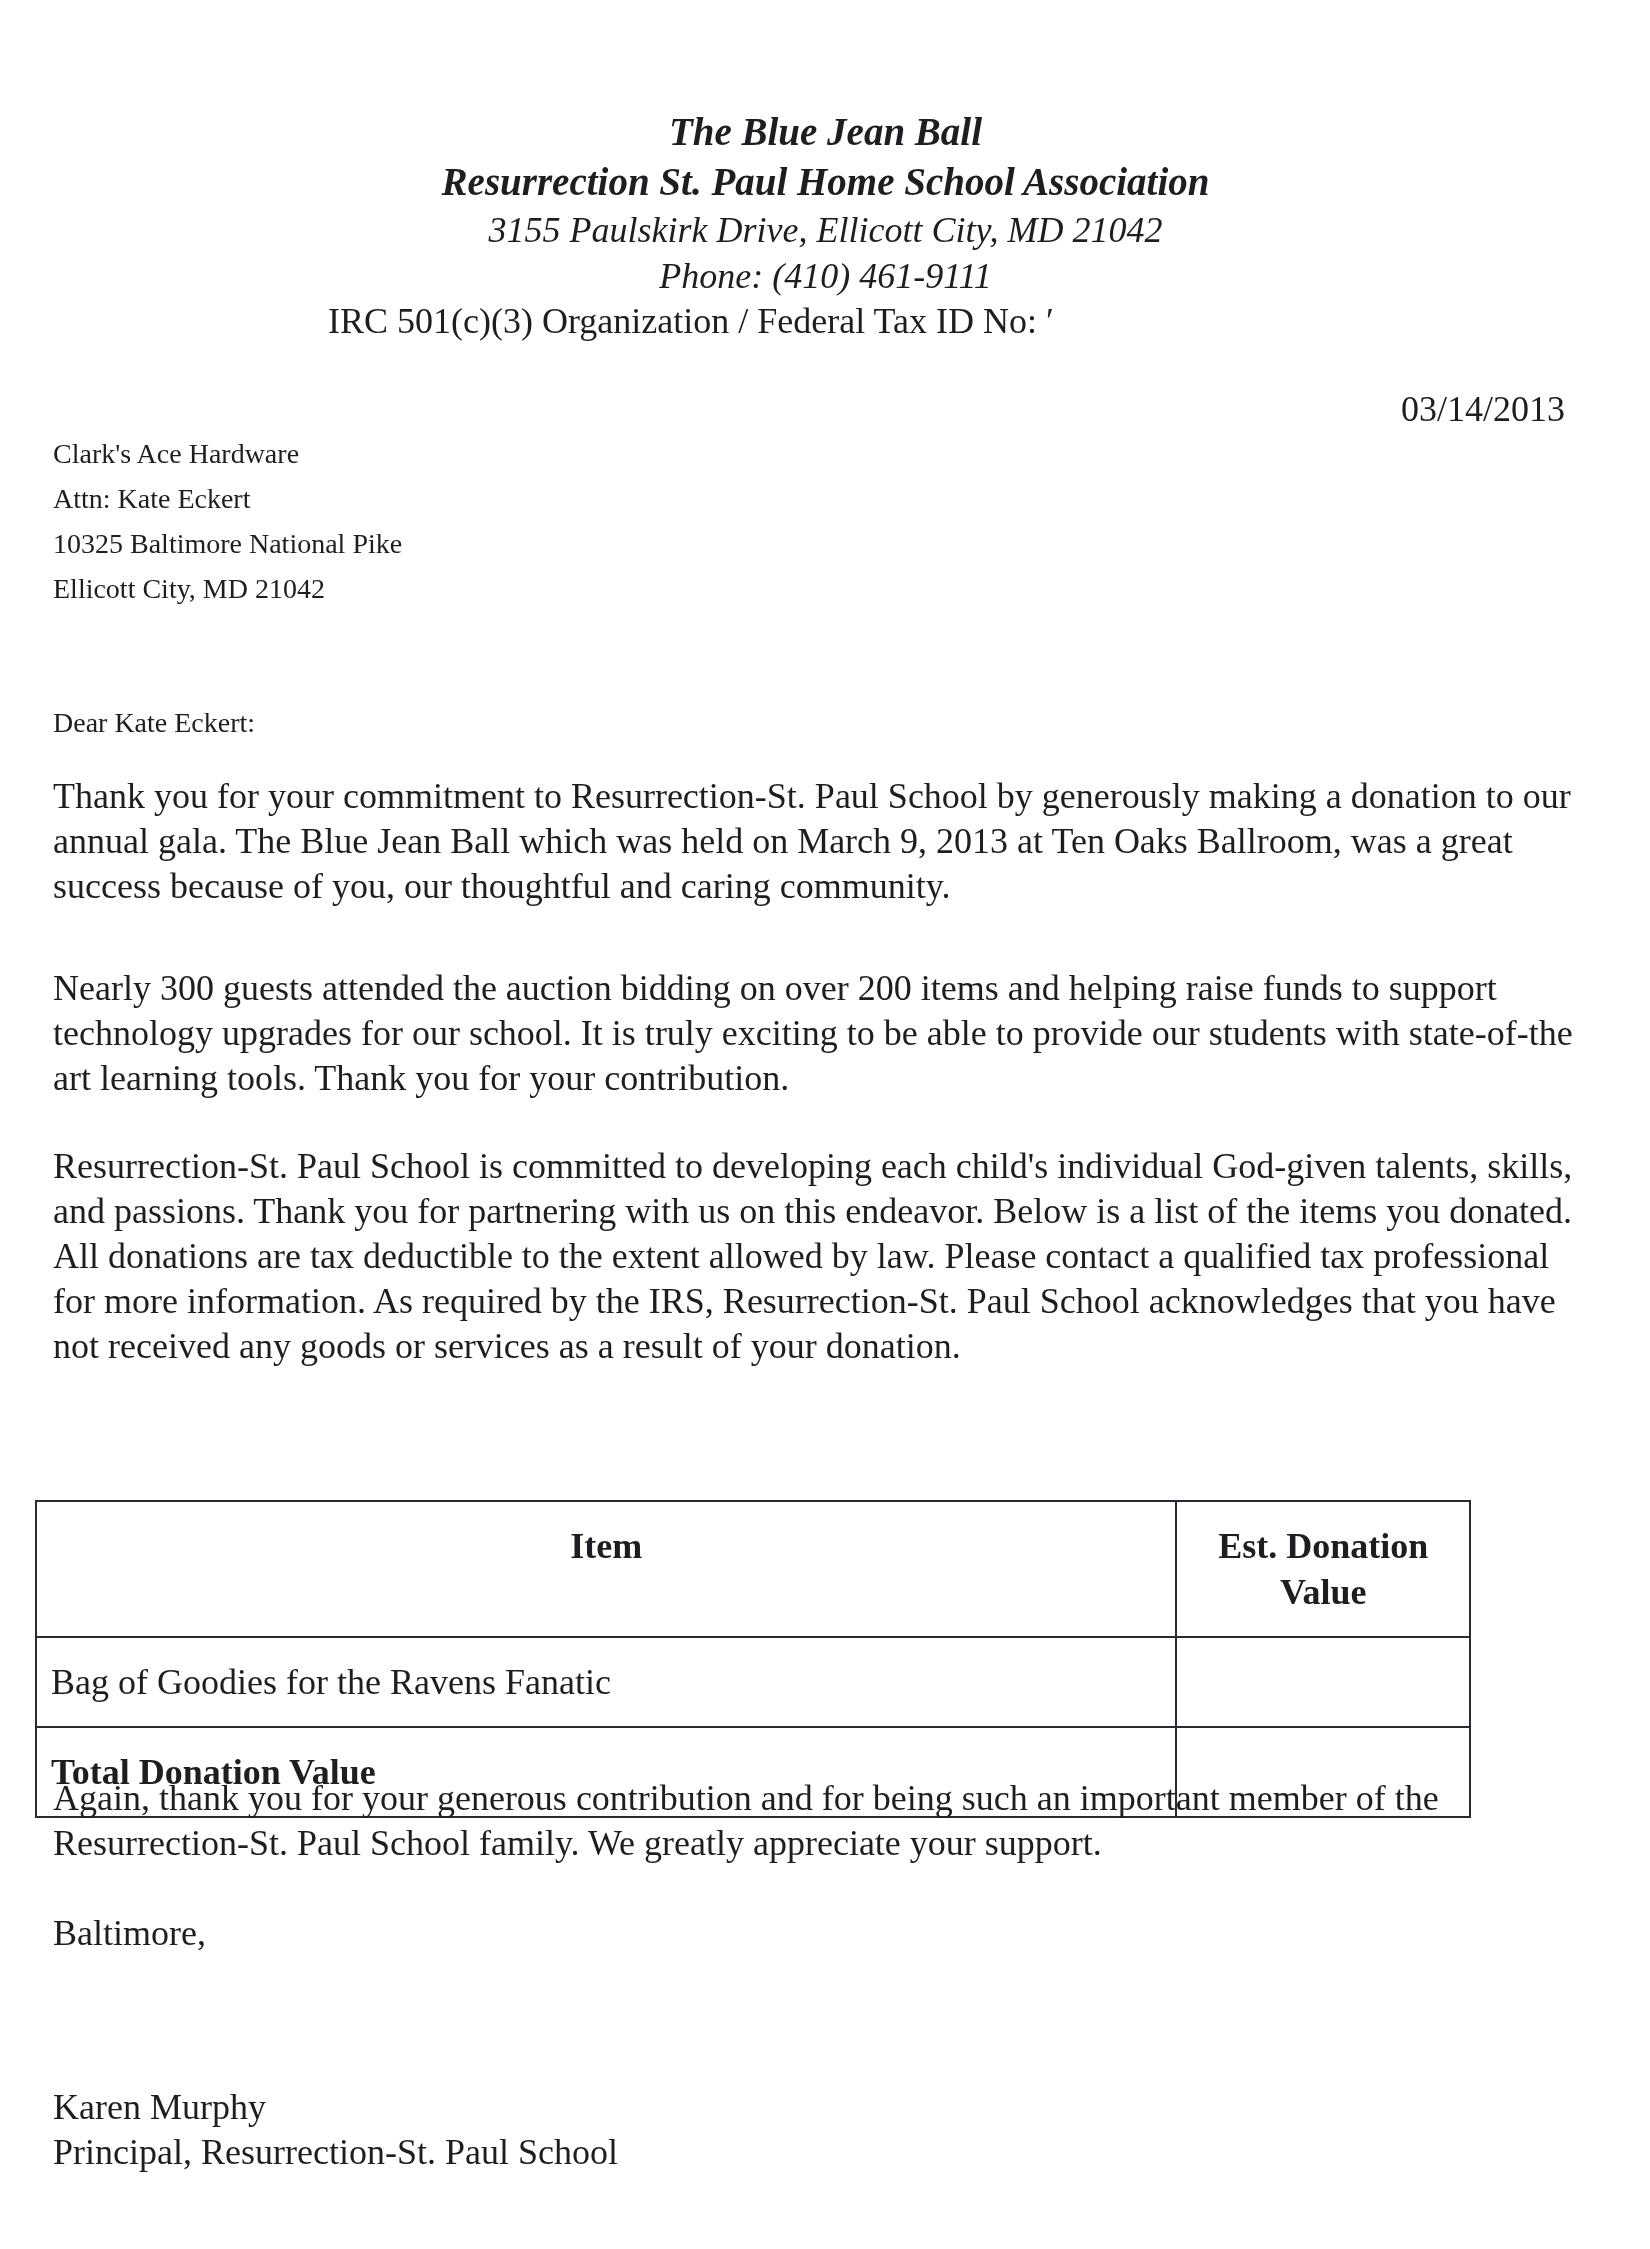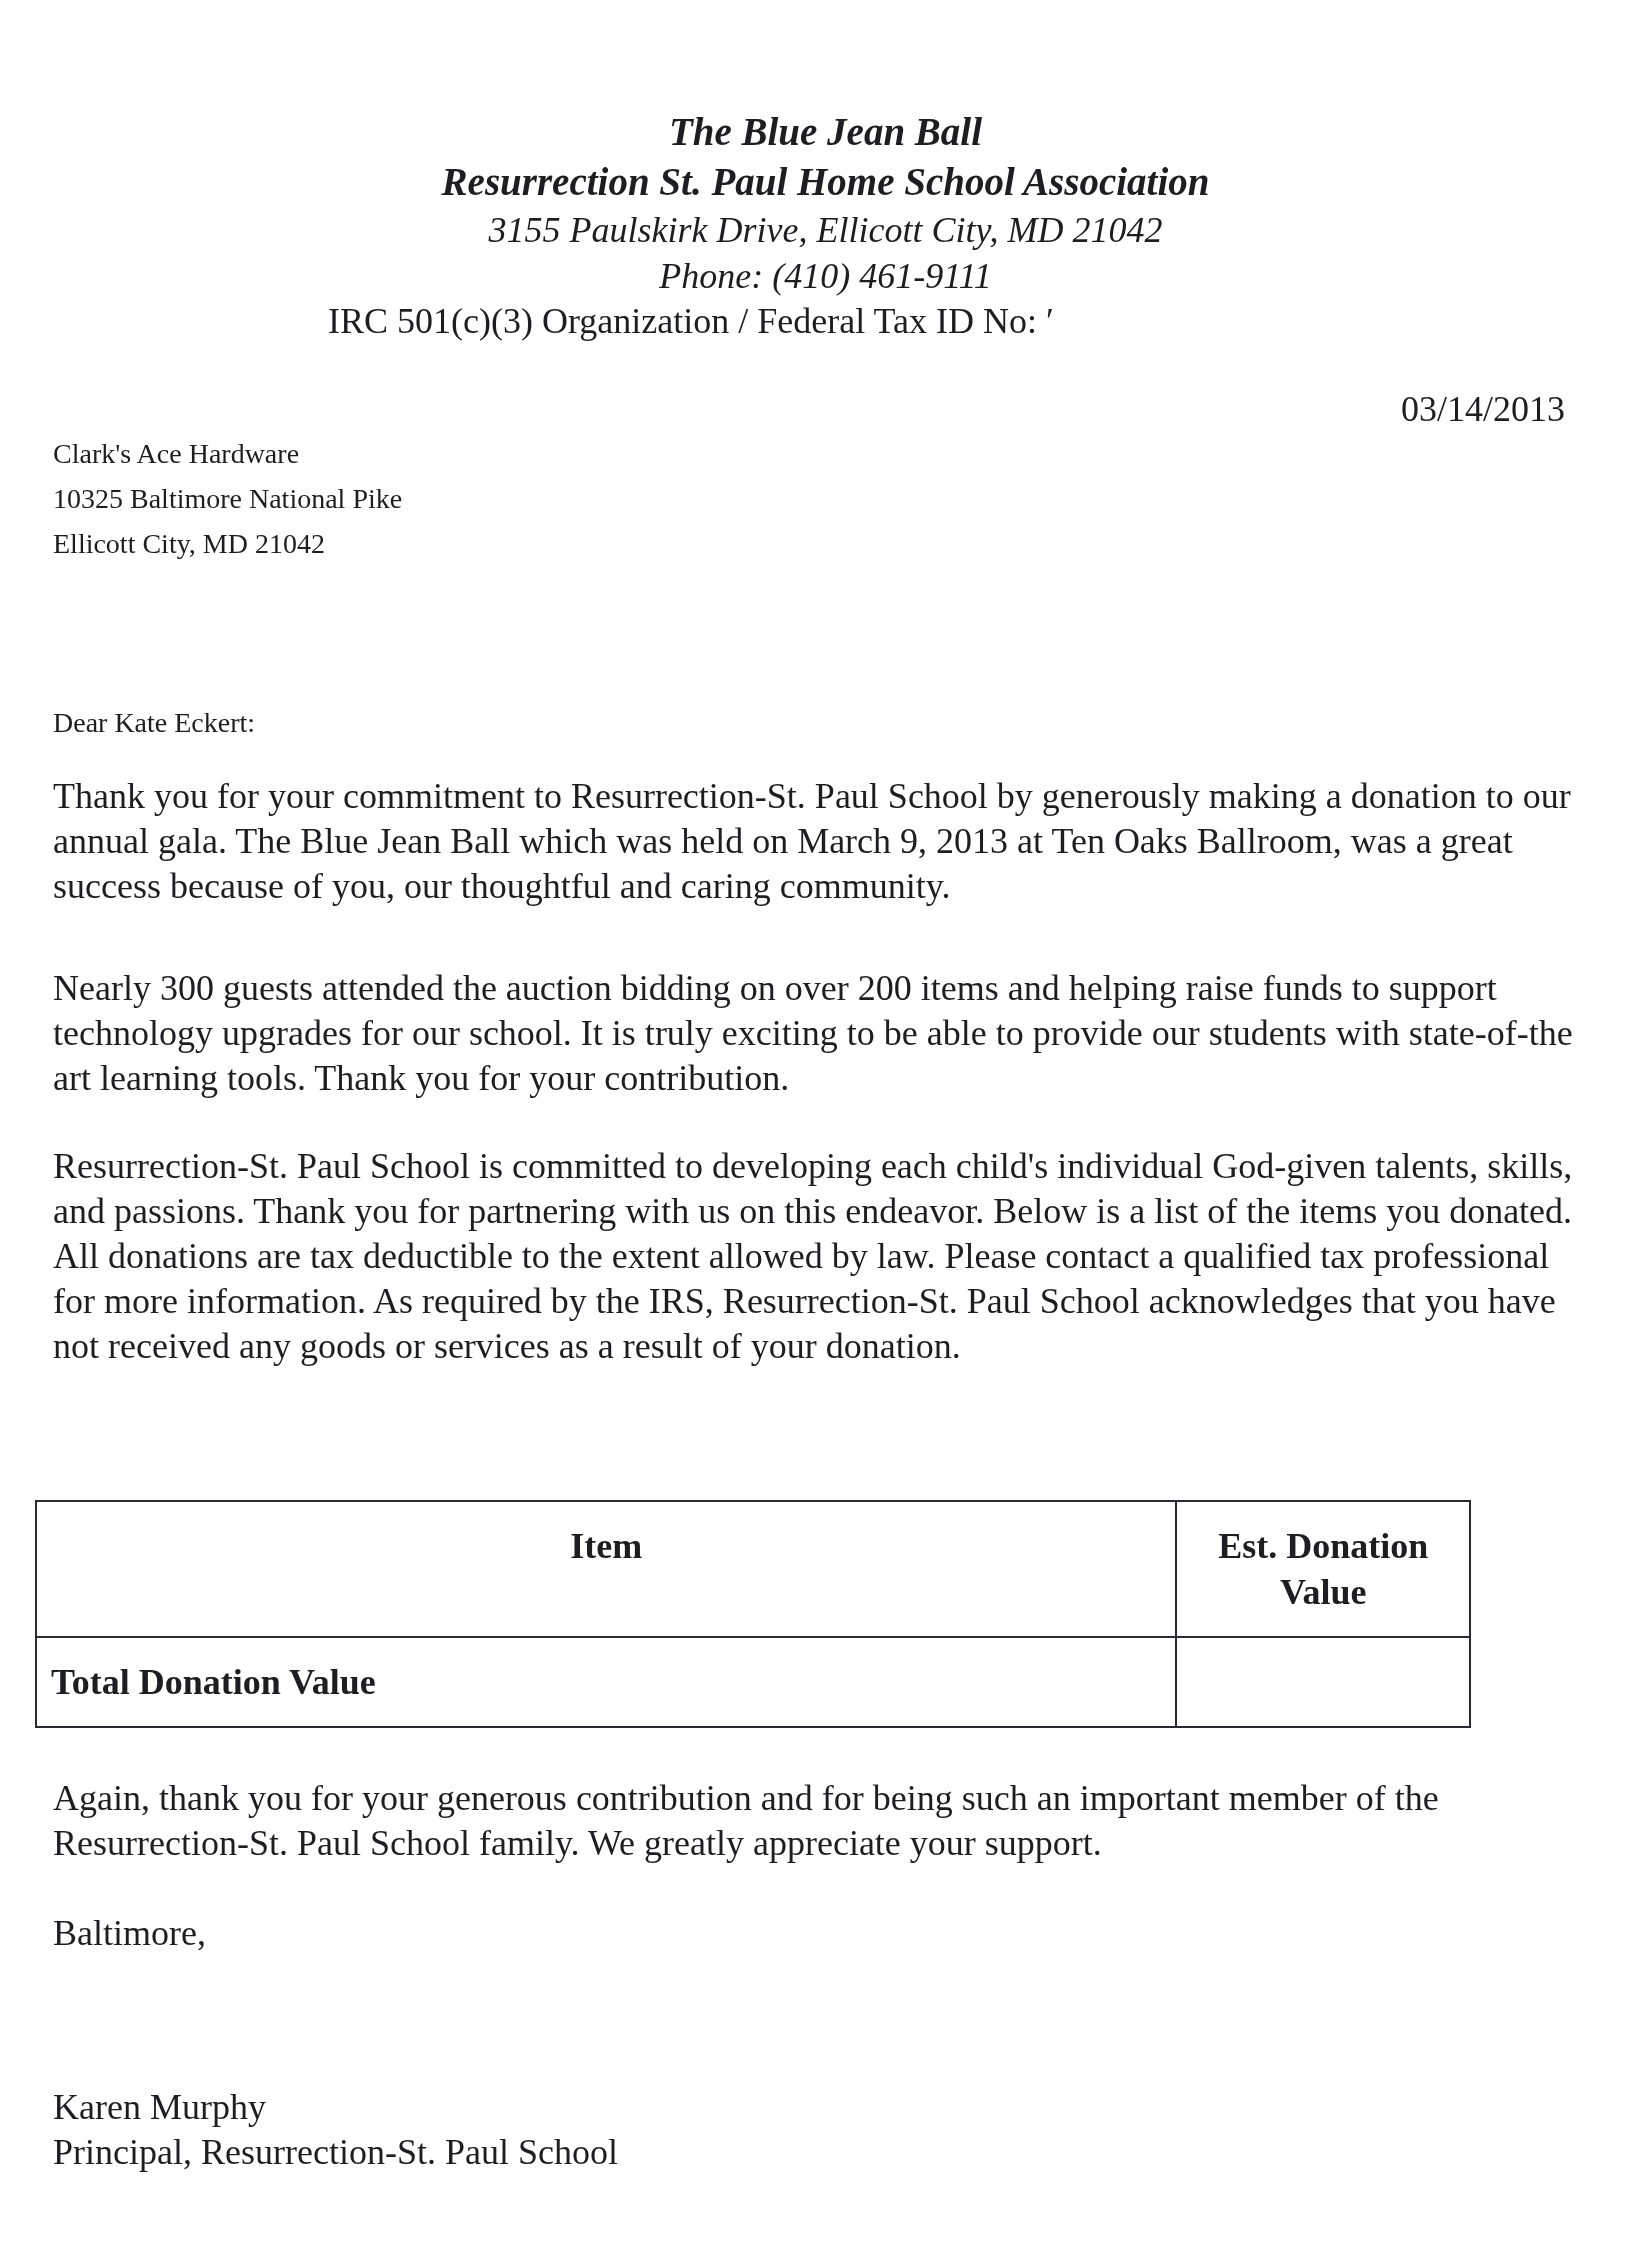--- a/index.html
+++ b/index.html
@@ -51,39 +51,44 @@
 <div class="header h-title">The Blue Jean Ball</div>
 <div class="header h-org">Resurrection St. Paul Home School Association</div>
 <div class="header h-addr">3155 Paulskirk Drive, Ellicott City, MD  21042</div>
 <div class="header h-phone">Phone: (410) 461-9111</div>
 <div class="h-tax">IRC 501(c)(3) Organization / Federal Tax ID No: ′</div>
 
 <div class="date">03/14/2013</div>
 
 <div class="block recipient">
   <div>Clark's Ace Hardware</div>
+  <div>Attn: Kate Eckert</div>
   <div>10325 Baltimore National Pike</div>
   <div>Ellicott City, MD  21042</div>
 </div>
 
 <div class="block salutation">Dear Kate Eckert:</div>
 
 <div class="para p1">Thank you for your commitment to Resurrection-St. Paul School by generously making a donation to our annual gala. The Blue Jean Ball which was held on March 9, 2013 at Ten Oaks Ballroom, was a great success because of you, our thoughtful and caring community.</div>
 <div class="para p2">Nearly 300 guests attended the auction bidding on over 200 items and helping raise funds to support technology upgrades for our school. It is truly exciting to be able to provide our students with state-of-the art learning tools. Thank you for your contribution.</div>
 <div class="para p3">Resurrection-St. Paul School is committed to developing each child's individual God-given talents, skills, and passions. Thank you for partnering with us on this endeavor. Below is a list of the items you donated. All donations are tax deductible to the extent allowed by law. Please contact a qualified tax professional for more information. As required by the IRS, Resurrection-St. Paul School acknowledges that you have not received any goods or services as a result of your donation.</div>
 
 <table class="donations">
   <thead>
     <tr>
       <th class="col-item">Item</th>
       <th class="col-value">Est. Donation Value</th>
     </tr>
   </thead>
   <tbody>
     <tr>
+      <td class="item-cell">Bag of Goodies for the Ravens Fanatic</td>
+      <td class="value-cell"></td>
+    </tr>
+    <tr>
       <td class="total-cell">Total Donation Value</td>
       <td class="value-cell"></td>
     </tr>
   </tbody>
 </table>
 
 <div class="para p4">Again, thank you for your generous contribution and for being such an important member of the Resurrection-St. Paul School family. We greatly appreciate your support.</div>
 <div class="para closing">Baltimore,</div>
 <div class="para sig-name">Karen Murphy</div>
 <div class="para sig-title">Principal, Resurrection-St. Paul School</div>

